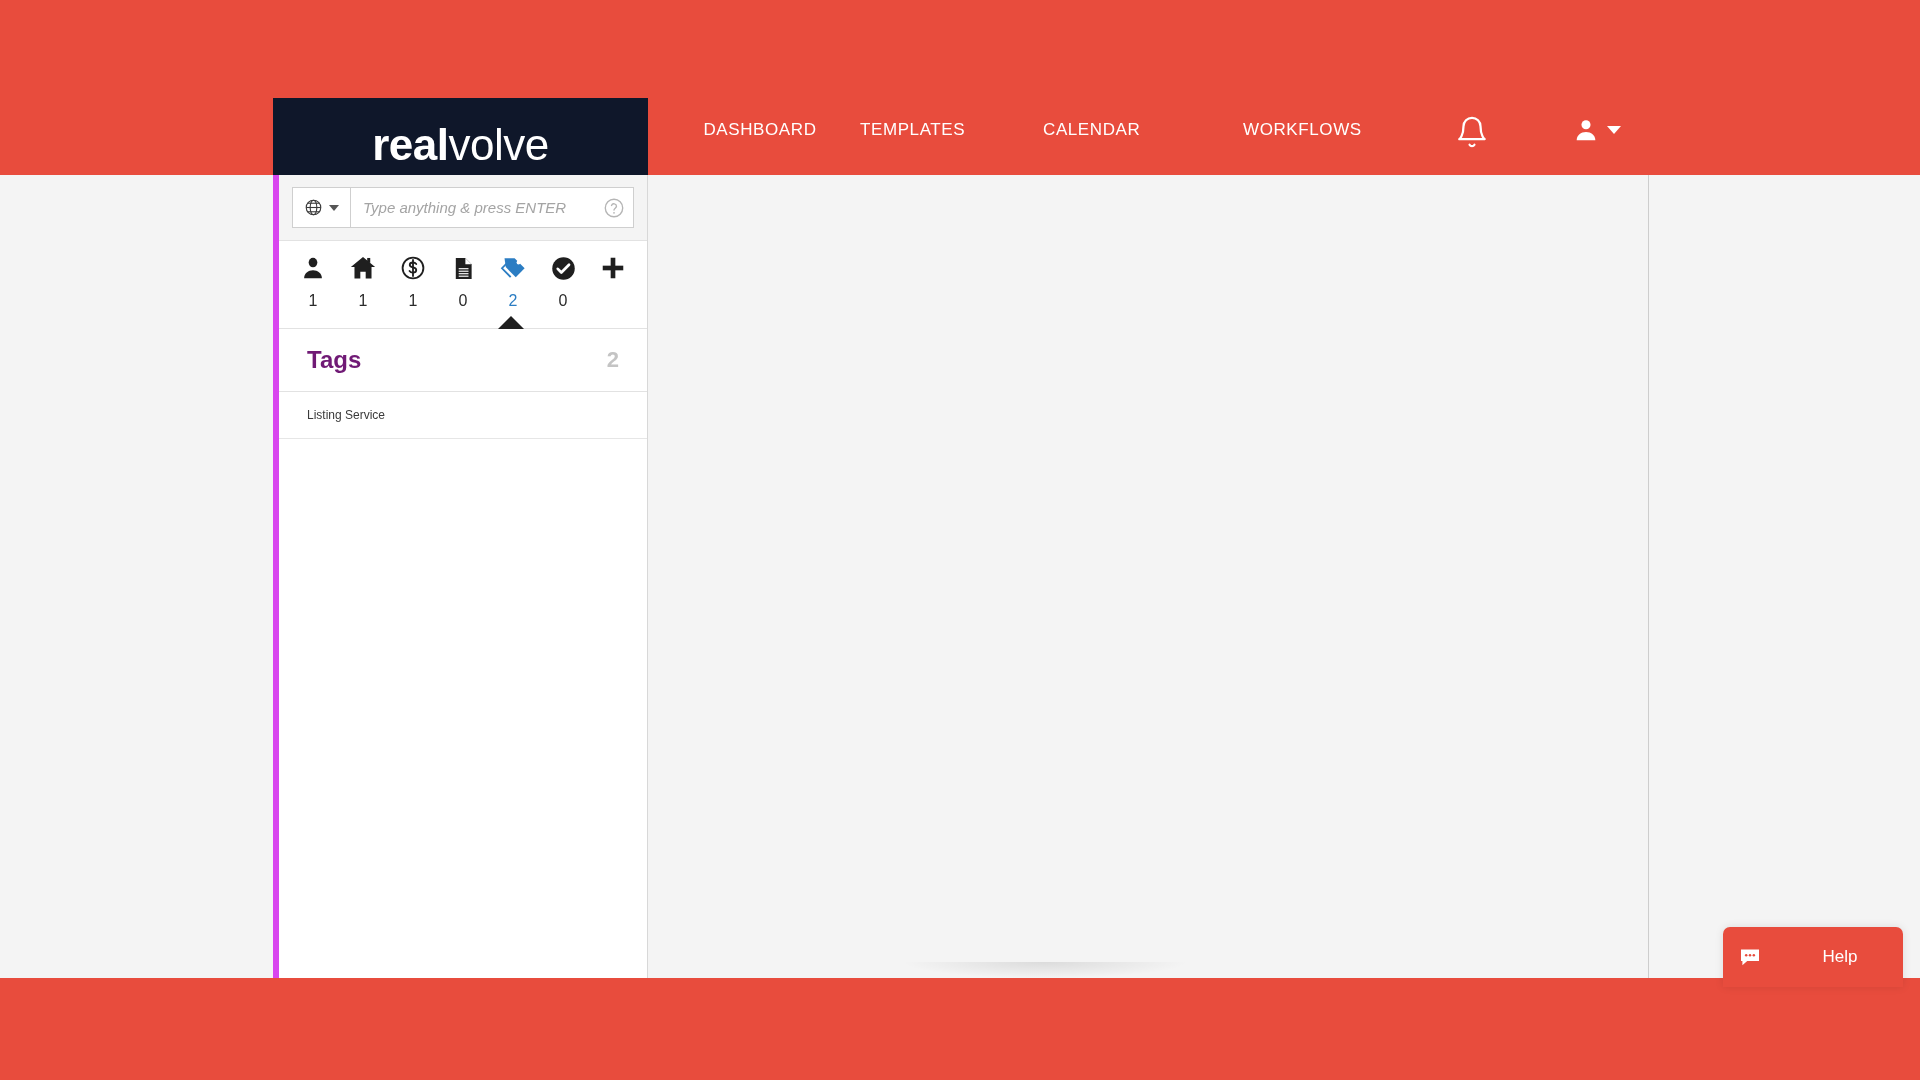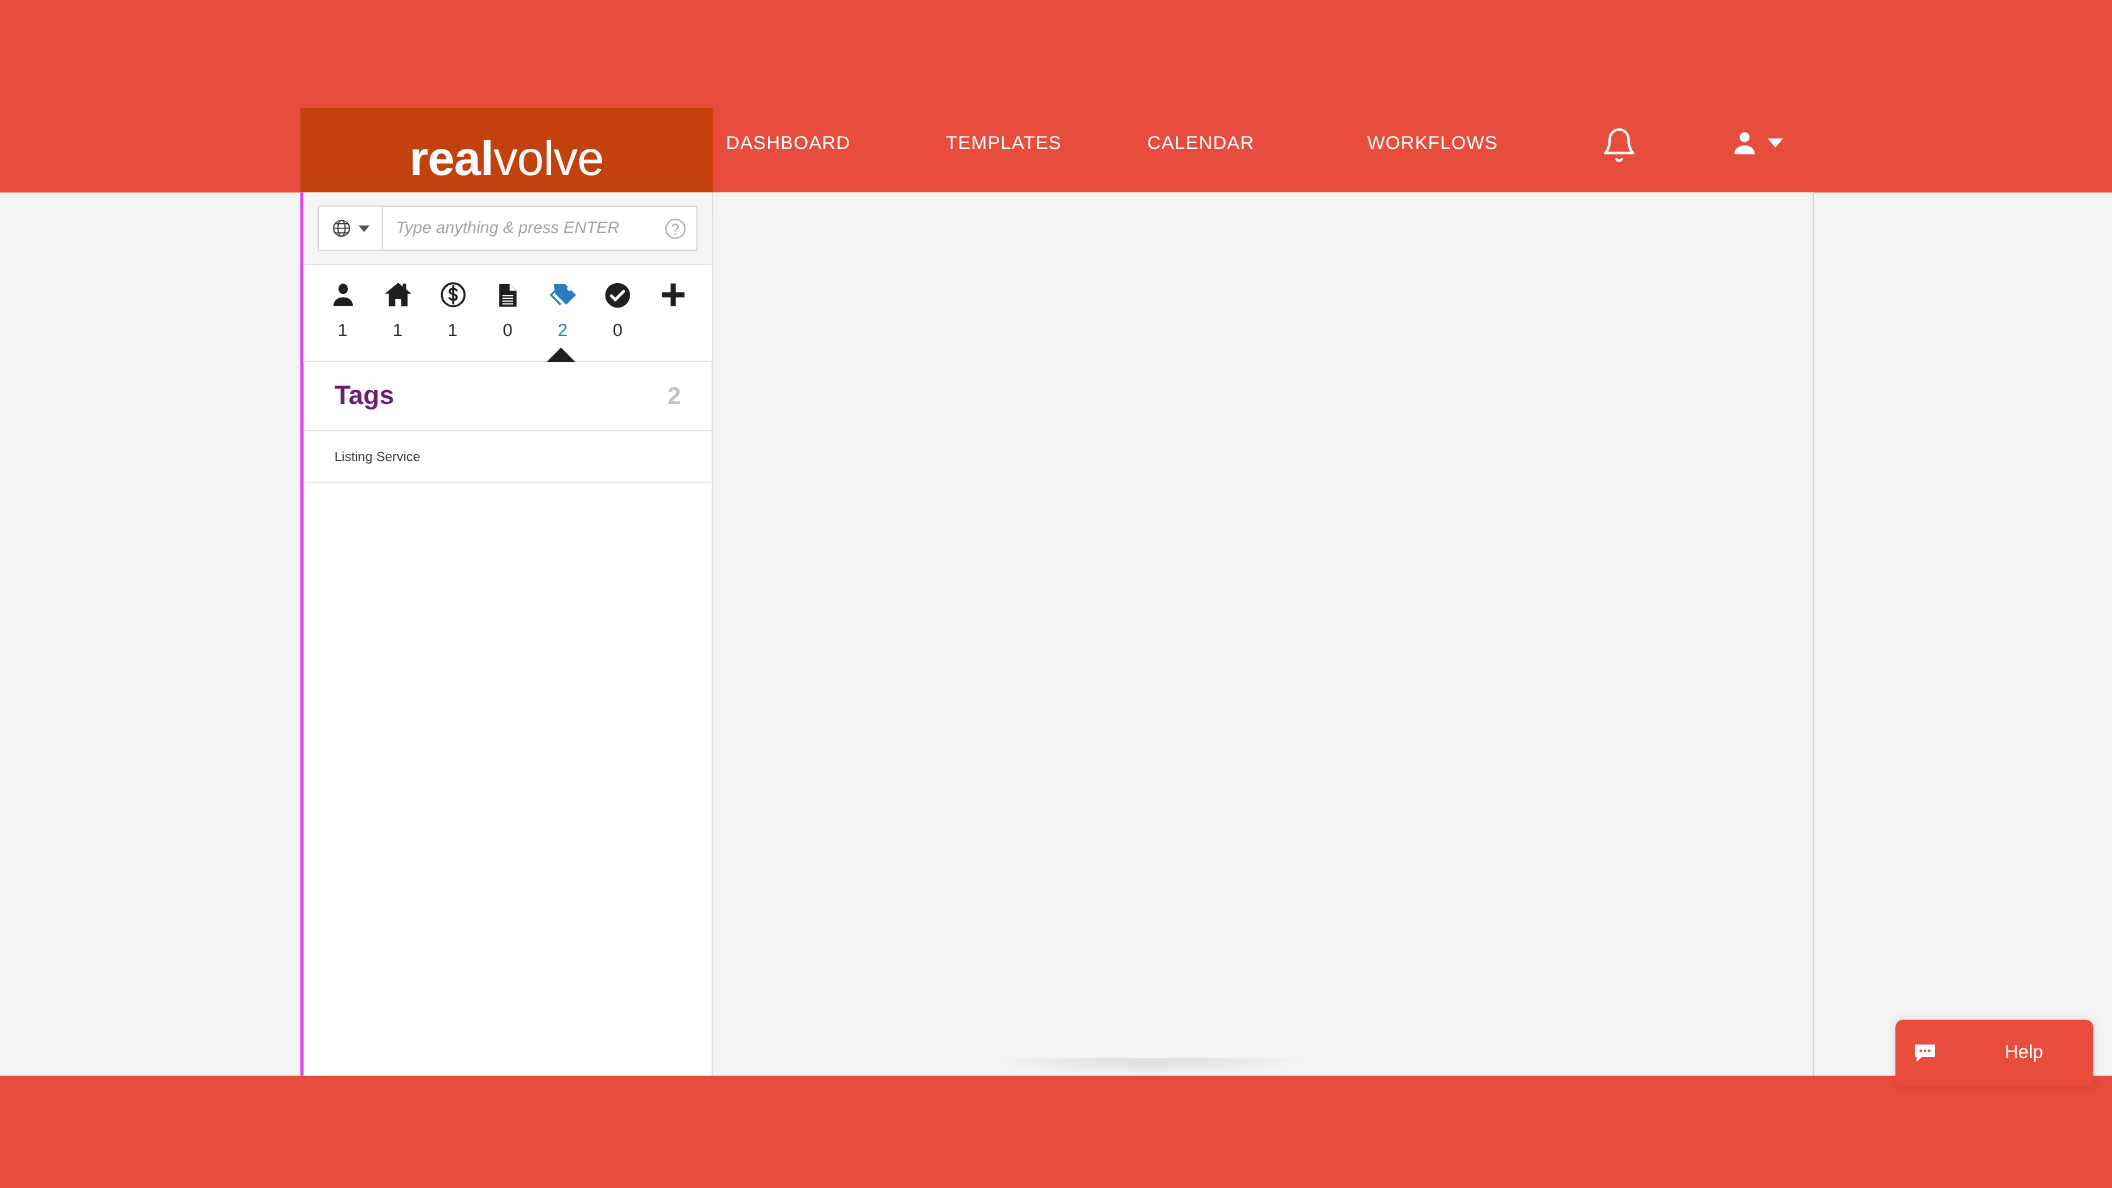--- a/index.html
+++ b/index.html
@@ -24,21 +24,21 @@
     height: 175px;
     background: #e84c3d;
   }
 
   #logo-block {
     position: absolute;
     left: 273px;
     top: 98px;
     width: 375px;
     height: 94px;
-    background: #c2410c;
+    background: #0f172a;
     display: flex;
     align-items: center;
     justify-content: center;
   }
 
   #logo-text {
     font-size: 44px;
     color: #ffffff;
     letter-spacing: -0.5px;
     line-height: 1;
@@ -56,21 +56,21 @@
   }
 
   .nav-item {
     color: #ffffff;
     font-size: 17px;
     letter-spacing: 0.6px;
     text-decoration: none;
     white-space: nowrap;
     cursor: pointer;
   }
-  .nav-item:nth-child(1) { width: 200px; }
+  .nav-item:nth-child(1) { width: 200px; text-align: center; }
   .nav-item:nth-child(2) { width: 183px; }
   .nav-item:nth-child(3) { width: 200px; }
   .nav-item:nth-child(4) { width: 200px; }
 
   #notifications-button {
     position: absolute;
     left: 1455px;
     top: 115px;
     width: 34px;
     height: 34px;
@@ -95,21 +95,21 @@
   }
 
   
   #sidebar {
     position: absolute;
     left: 273px;
     top: 175px;
     width: 375px;
     height: 803px;
     background: #ffffff;
-    border-left: 3px solid #d946ef;
+    border-left: 6px solid #d946ef;
     border-right: 1px solid #d8d8d8;
   }
 
   #search-strip {
     height: 66px;
     background: #f4f4f4;
     border-bottom: 1px solid #e2e2e2;
     display: flex;
     align-items: center;
     padding: 0 13px;

